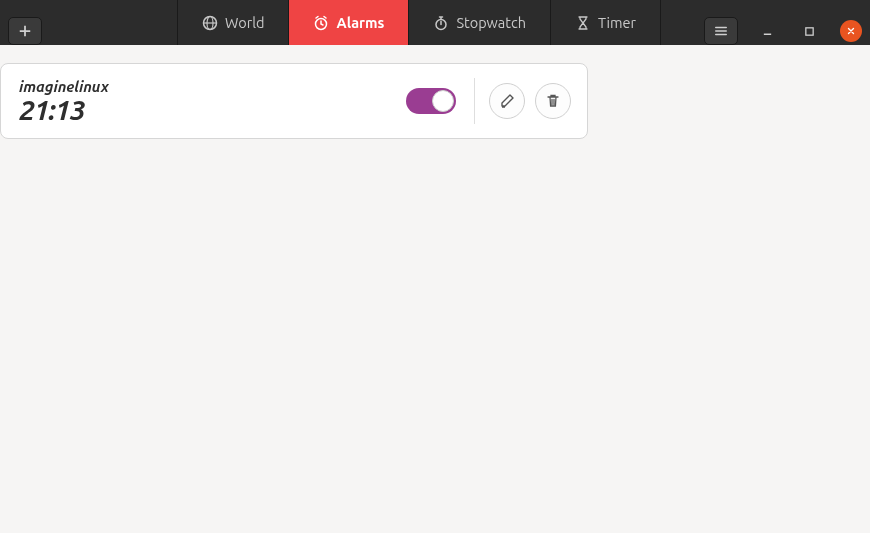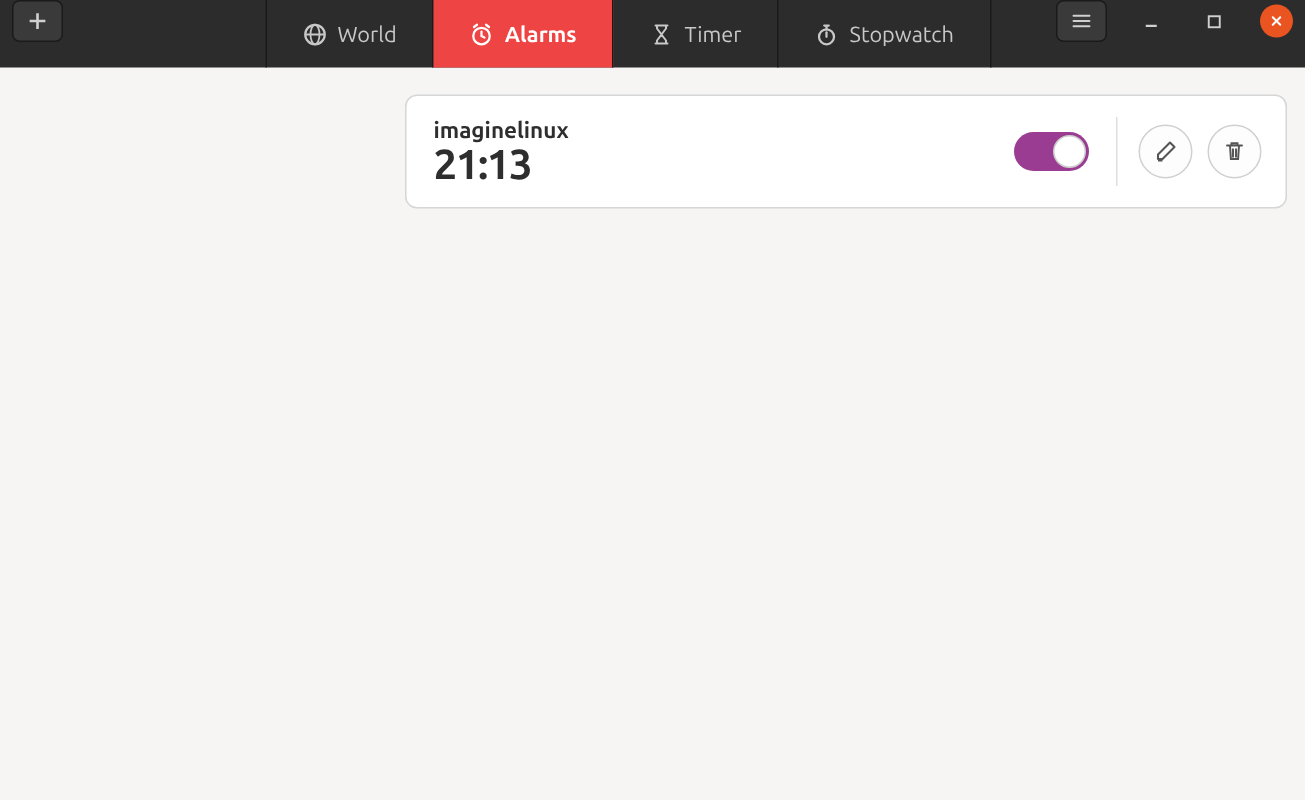--- a/index.html
+++ b/index.html
@@ -7,21 +7,21 @@
       font-family: "Ubuntu", "Cantarell", sans-serif;
       width: 870px;
       height: 533px;
       background: #f6f5f4;
       overflow: hidden;
     }
     .header {
       height: 45px;
       background: #2c2c2c;
       display: flex;
-      align-items: flex-start;
+      align-items: flex-end;
       color: #d0d0d0;
       position: relative;
     }
     .add-btn {
       width: 34px;
       height: 28px;
       margin-left: 8px;
       background: #3a3a3a;
       border: 1px solid #1a1a1a;
       border-radius: 5px;
@@ -89,23 +89,24 @@
       width: 22px;
       height: 22px;
       border-radius: 50%;
       background: #e95420;
       display: flex;
       align-items: center;
       justify-content: center;
       cursor: pointer;
     }
     .content {
-      padding: 18px 12px;
-      display: flex;
-      justify-content: flex-end;
+      padding: 18px 0;
+      display: flex;
+      justify-content: flex-start;
+      font-style: italic;
     }
     .alarm-card {
       width: 588px;
       background: #ffffff;
       border: 1px solid #d6d6d6;
       border-radius: 8px;
       padding: 14px 16px 14px 18px;
       display: flex;
       align-items: center;
     }
@@ -179,31 +180,31 @@
     <div class="tab active">
       <svg viewBox="0 0 16 16">
           <circle cx="8" cy="9" r="5.5" fill="none" stroke="#fff" stroke-width="1.5"></circle>
           <path d="M8 6v3l2 1" stroke="#fff" stroke-width="1.5" fill="none" stroke-linecap="round"></path>
           <path d="M3 3l2-1.5M13 3l-2-1.5" stroke="#fff" stroke-width="1.5" stroke-linecap="round"></path>
         </svg>
       <span>Alarms</span>
     </div>
     <div class="tab">
       <svg viewBox="0 0 16 16">
-          <path d="M4 2h8M4 14h8M5 2v2l3 4-3 4v2M11 2v2L8 8l3 4v2" fill="none" stroke="#c8c8c8" stroke-width="1.3" stroke-linecap="round"></path>
-        </svg>
-      <span>Timer</span>
-    </div>
-    <div class="tab">
-      <svg viewBox="0 0 16 16">
           <circle cx="8" cy="9.5" r="5" fill="none" stroke="#c8c8c8" stroke-width="1.5"></circle>
           <path d="M8 6.5v3" stroke="#c8c8c8" stroke-width="1.5" stroke-linecap="round"></path>
           <path d="M6.5 2h3M8 2v2.5" stroke="#c8c8c8" stroke-width="1.5" stroke-linecap="round"></path>
         </svg>
       <span>Stopwatch</span>
+    </div>
+    <div class="tab">
+      <svg viewBox="0 0 16 16">
+          <path d="M4 2h8M4 14h8M5 2v2l3 4-3 4v2M11 2v2L8 8l3 4v2" fill="none" stroke="#c8c8c8" stroke-width="1.3" stroke-linecap="round"></path>
+        </svg>
+      <span>Timer</span>
     </div>
   </div>
 
   <div class="right-controls">
     <div class="menu-btn">
       <svg viewBox="0 0 16 16" width="14" height="14">
           <path d="M2 4h12M2 8h12M2 12h12" stroke="#d0d0d0" stroke-width="1.7" stroke-linecap="round"></path>
         </svg>
     </div>
     <div class="win-controls">

